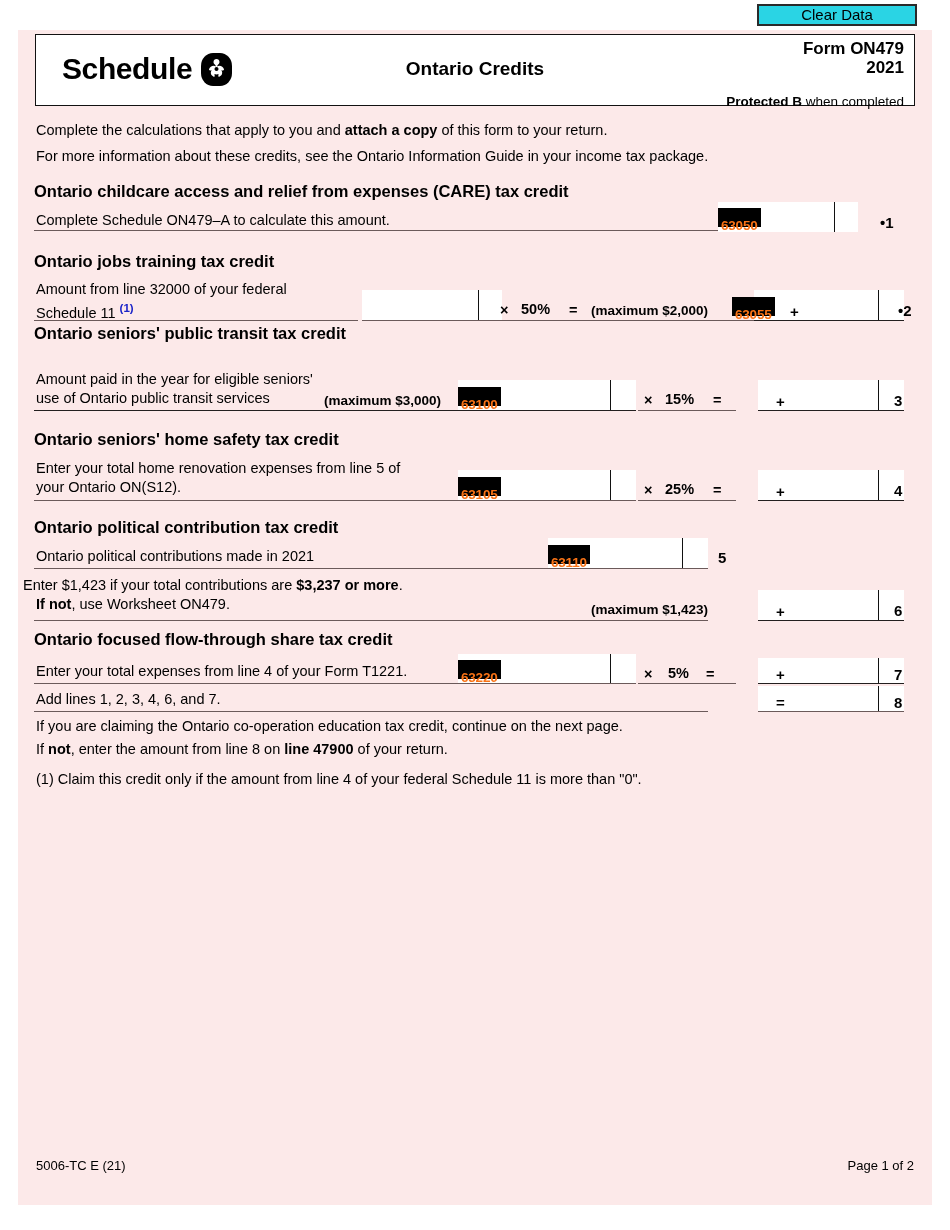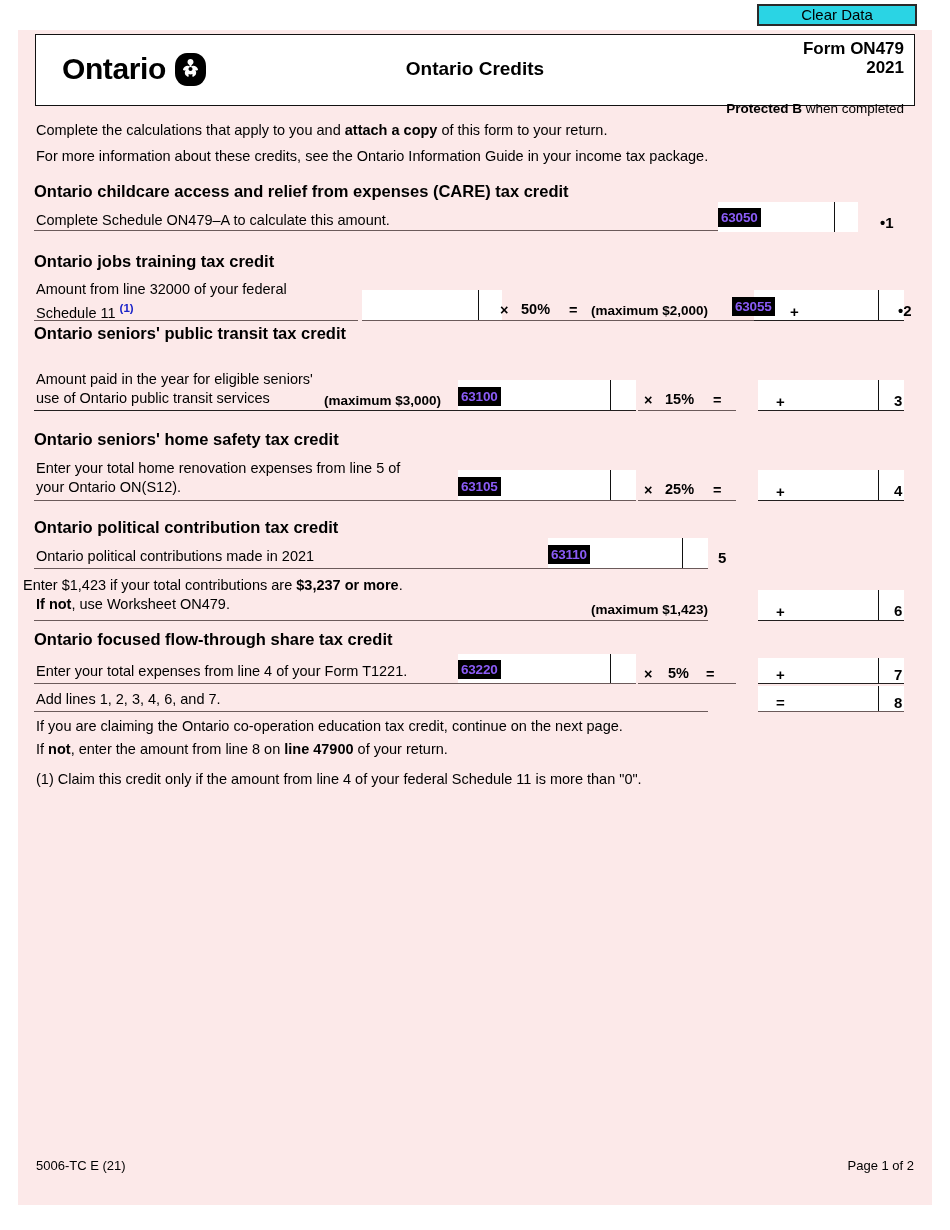--- a/index.html
+++ b/index.html
@@ -63,21 +63,21 @@
     font-size: 19px; font-weight: bold;
   }
   .hdr-right {
     position: absolute;
     right: 10px; top: 4px;
     text-align: right;
     line-height: 19px;
   }
   .hdr-right .l1 { font-size: 17px; font-weight: bold; }
   .hdr-right .l2 { font-size: 17px; font-weight: bold; }
-  .hdr-right .l3 { font-size: 13.5px; margin-top: 22px; }
+  .hdr-right .l3 { font-size: 13.5px; margin-top: 15px; }
   .hdr-right .l3 b { font-weight: bold; }
 
   
   .intro { position: absolute; font-size: 14.5px; }
   .sec-head {
     position: absolute;
     font-size: 16.5px; font-weight: bold;
   }
   .lbl { position: absolute; font-size: 14.5px; line-height: 17px; }
   .lbl b { font-weight: bold; }
@@ -117,42 +117,42 @@
     font-size: 14px;
     text-align: right;
     padding: 0 4px;
     top: 0; height: 100%;
   }
 
   
   .code {
     position: absolute;
     background: #000000;
-    color: #8b5cf6;
+    color: #f97316;
     font-size: 13.5px;
     font-weight: bold;
     line-height: 19px;
     height: 19px;
-    padding: 0 3px;
+    padding: 8px 3px;
     letter-spacing: -0.2px;
   }
 
   
   .foot { position: absolute; font-size: 13px; }
 </style>
 </head>
 <body>
 
 <button class="clear-btn">Clear Data</button>
 
 <div class="sheet">
 
   <div class="hdr">
     <div class="hdr-ontario">
-      <span class="wordmark">Ontario</span>
+      <span class="wordmark">Schedule</span>
       <span>
         <svg class="trillium" viewBox="0 0 62 66" xmlns="http://www.w3.org/2000/svg">
           <rect x="0" y="0" width="62" height="66" rx="24" ry="26" fill="#000"></rect>
           <path fill="#fff" d="M31 12c-3.4 0-6 2.6-6 5.9 0 2.3 1.2 3.9 2.6 5.3 1.1 1.1 1.9 2.1 2 3.6-1.3-.9-2.6-1.3-4.2-1.3-2.4 0-4.3.9-5.8 2.2-1.6 1.4-2.6 3-3.4 4.5-.5 1-.2 1.9.8 2.2 1.6.5 3 .6 4.3.3-.8 1.1-1.4 2.4-1.6 4-.3 2.4.5 4.5 1.8 6 1.1 1.3 2.5 2.2 3.8 2.8 1 .5 1.9 0 2-1 .2-1.7 0-3.1-.5-4.3 1.3.6 2.8.9 4.2.9s2.9-.3 4.2-.9c-.5 1.2-.7 2.6-.5 4.3.1 1 1 1.5 2 1 1.3-.6 2.7-1.5 3.8-2.8 1.3-1.5 2.1-3.6 1.8-6-.2-1.6-.8-2.9-1.6-4 1.3.3 2.7.2 4.3-.3 1-.3 1.3-1.2.8-2.2-.8-1.5-1.8-3.1-3.4-4.5-1.5-1.3-3.4-2.2-5.8-2.2-1.6 0-2.9.4-4.2 1.3.1-1.5.9-2.5 2-3.6 1.4-1.4 2.6-3 2.6-5.3 0-3.3-2.6-5.9-6-5.9z"></path>
           <path fill="#000" d="M31 28.2c-2.2 0-4 1.8-4 4s1.8 4 4 4 4-1.8 4-4-1.8-4-4-4z"></path>
         </svg>
       </span>
     </div>
     <div class="hdr-title">Ontario Credits</div>
     <div class="hdr-right">

